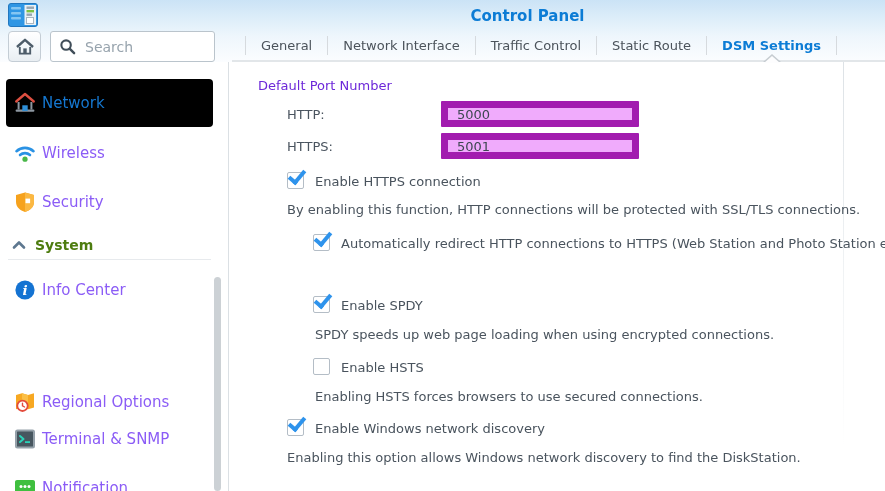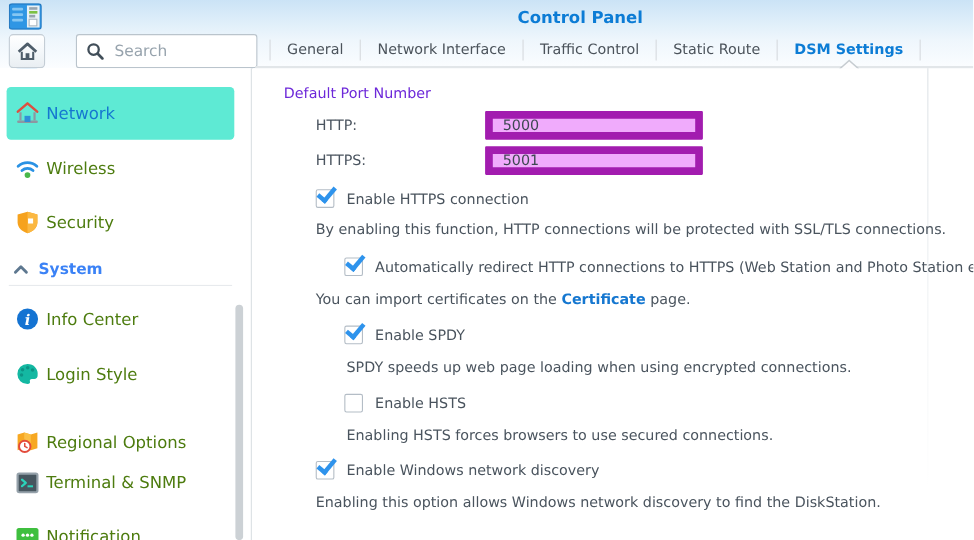--- a/index.html
+++ b/index.html
@@ -16,21 +16,21 @@
   .home-btn{position:absolute;left:8px;top:31px;width:33px;height:31px;box-sizing:border-box;
             border:1px solid #c4cdd5;border-radius:4px;cursor:pointer;
             background:linear-gradient(#ffffff,#f3f7fa 55%,#e9eef2);
             display:flex;align-items:center;justify-content:center;}
   .home-glow{position:absolute;left:15px;top:62px;width:19px;height:7px;
              border-radius:0 0 10px 10px;
              background:radial-gradient(ellipse at 50% 0%,#2f8fd6 0%,#53a3df 55%,#b7d8f0 100%);}
 
   .search{position:absolute;left:50px;top:31px;width:165px;height:31px;box-sizing:border-box;
           border:1px solid #bac4cc;border-radius:3px;background:#fff;
-          display:flex;align-items:center;padding:0 8px;gap:7px;margin-left:19px;}
+          display:flex;align-items:center;padding:0 8px;gap:7px;}
   .search input{border:none;outline:none;flex:1;min-width:0;font-size:14px;color:#3c4650;
                 font-family:inherit;background:transparent;}
   .search input::placeholder{color:#97a3ad;opacity:1;}
 
   
   .tabbar{position:absolute;left:230px;top:31px;right:0;height:29px;display:flex;padding-left:15px;}
   .tab{padding:0 15px;display:flex;align-items:center;font-size:13px;color:#4b535b;
        cursor:pointer;position:relative;white-space:nowrap;}
   .tab.active{color:#0c7cd5;font-weight:bold;}
   .tab-sep{width:1px;background:#d6dadе;background:#d6dade;margin:5px 0;}
@@ -41,27 +41,27 @@
   .tab.active::after{content:"";position:absolute;left:50%;margin-left:-8px;bottom:-3px;
        border-left:8px solid transparent;border-right:8px solid transparent;
        border-bottom:7px solid #fdfdfe;z-index:3;}
 
   
   .sidebar{position:absolute;left:0;top:62px;width:229px;bottom:0;background:#fff;
            border-right:1px solid #dbe0e4;box-sizing:border-box;overflow:hidden;}
   .side-row{position:absolute;left:6px;width:207px;height:48px;border-radius:4px;cursor:pointer;}
   .side-row .icon{position:absolute;left:7px;top:12px;width:24px;height:24px;}
   .side-row .label{position:absolute;left:36px;top:50%;transform:translateY(-50%);
-                   font-size:15px;color:#4d7c0f;white-space:nowrap;}
-  .side-row.selected{background:#5eead4;}
+                   font-size:15px;color:#8b5cf6;white-space:nowrap;}
+  .side-row.selected{background:#000000;}
   .side-row.selected .label{color:#1577d0;}
   .section-head{position:absolute;left:12px;top:173px;height:20px;display:flex;
                 align-items:center;cursor:pointer;}
   .section-head .chev{width:14px;height:10px;margin-right:9px;}
-  .section-head .label{font-size:14px;font-weight:bold;color:#3b82f6;}
+  .section-head .label{font-size:14px;font-weight:bold;color:#4d7c0f;}
   .section-divider{position:absolute;left:8px;width:203px;top:197px;height:1px;background:#e7eaed;}
   .side-scrollbar{position:absolute;left:214px;top:215px;width:7px;bottom:0;
                   background:#ccd1d5;border-radius:4px;cursor:pointer;}
 
   
   .content{position:absolute;left:230px;top:62px;right:0;bottom:0;background:#fff;}
   .faint-line{position:absolute;left:613px;top:0;width:1px;height:100%;
               background:linear-gradient(#dde2e6,#eef1f3 45%,rgba(240,243,245,0) 90%);}
   .section-title{position:absolute;left:28px;top:16px;font-size:13px;color:#6d28d9;white-space:nowrap;}
   .field-label{position:absolute;left:57px;font-size:13px;color:#4a545f;}
@@ -169,30 +169,20 @@
     <div class="section-divider"></div>
 
     <div class="side-row" style="top:204px">
       <svg class="icon" viewBox="0 0 24 24">
         <circle cx="12" cy="12" r="9.6" fill="#1473d2"></circle>
         <text x="12" y="17" text-anchor="middle" font-family="DejaVu Serif,serif" font-style="italic" font-weight="bold" font-size="13.5" fill="#ffffff">i</text>
       </svg>
       <span class="label">Info Center</span>
     </div>
 
-    <div class="side-row" style="top:254px">
-      <svg class="icon" viewBox="0 0 24 24">
-        <path d="M12 2.8 a9.2 9.2 0 1 0 0 18.4 c1.8 0 2.6 -1.1 2.2 -2.3 c-0.4 -1.3 0.3 -2.4 1.8 -2.4 h2.2 c1.7 0 3 -1.3 3 -3 A9.2 9.2 0 0 0 12 2.8 z" fill="#14b8a2"></path>
-        <circle cx="7.5" cy="8.2" r="1.6" fill="#0d9486"></circle>
-        <circle cx="12.2" cy="6.4" r="1.6" fill="#0d9486"></circle>
-        <circle cx="16.6" cy="8.4" r="1.6" fill="#0d9486"></circle>
-        <circle cx="6.6" cy="13" r="1.6" fill="#0d9486"></circle>
-      </svg>
-      <span class="label">Login Style</span>
-    </div>
 
     <div class="side-row" style="top:316px">
       <svg class="icon" viewBox="0 0 24 24">
         <path d="M3 5 L9 3.2 L15 5 L21 3.2 V17.5 L15 19.3 L9 17.5 L3 19.3 Z" fill="#f7a822"></path>
         <path d="M9 3.2 L15 5 V19.3 L9 17.5 Z" fill="#fbbf45"></path>
         <circle cx="9.5" cy="15.8" r="5.2" fill="#ffffff" stroke="#e34b3c" stroke-width="1.8"></circle>
         <path d="M9.5 13.2 V15.8 L11.6 17" stroke="#e34b3c" stroke-width="1.4" fill="none" stroke-linecap="round"></path>
       </svg>
       <span class="label">Regional Options</span>
     </div>
@@ -234,21 +224,20 @@
       <span class="checkbox checked"></span>
       <span class="label">Enable HTTPS connection</span>
     </div>
     <div class="desc" style="top:140px;left:57px">By enabling this function, HTTP connections will be protected with SSL/TLS connections.</div>
 
     <div class="opt" style="top:172px;left:55px">
       <span class="checkbox checked"></span>
       <span class="label">Automatically redirect HTTP connections to HTTPS (Web Station and Photo Station excluded)</span>
     </div>
 
-    <div class="desc" style="top:203px;left:57px"><span>You can import certificates on the </span><span class="cert-link">Certificate</span><span> page.</span></div>
 
     <div class="opt" style="top:234px;left:55px">
       <span class="checkbox checked"></span>
       <span class="label">Enable SPDY</span>
     </div>
     <div class="desc" style="top:265px;left:85px">SPDY speeds up web page loading when using encrypted connections.</div>
 
     <div class="opt" style="top:296px;left:55px">
       <span class="checkbox"></span>
       <span class="label">Enable HSTS</span>

